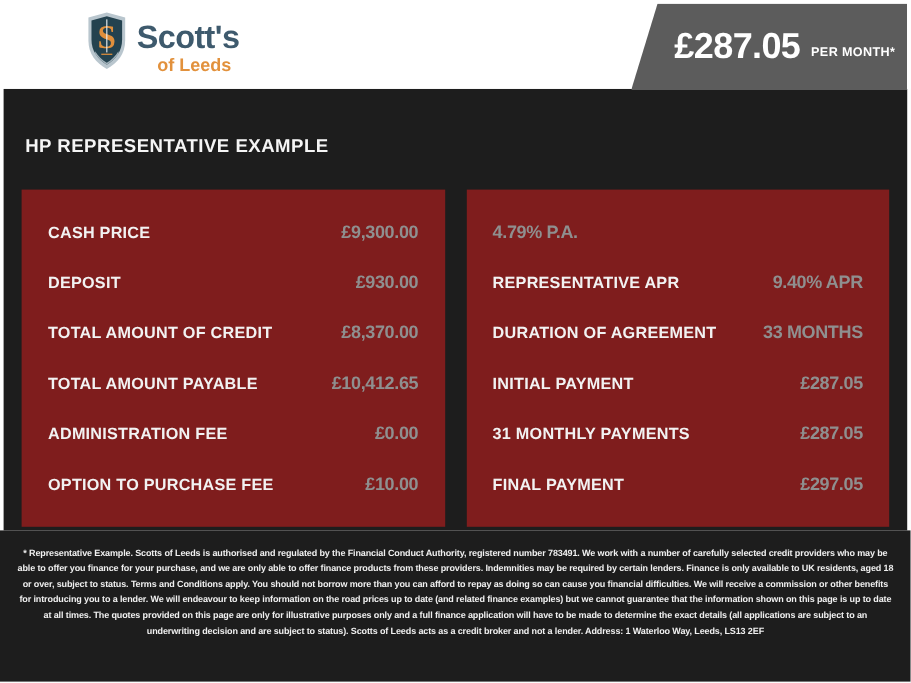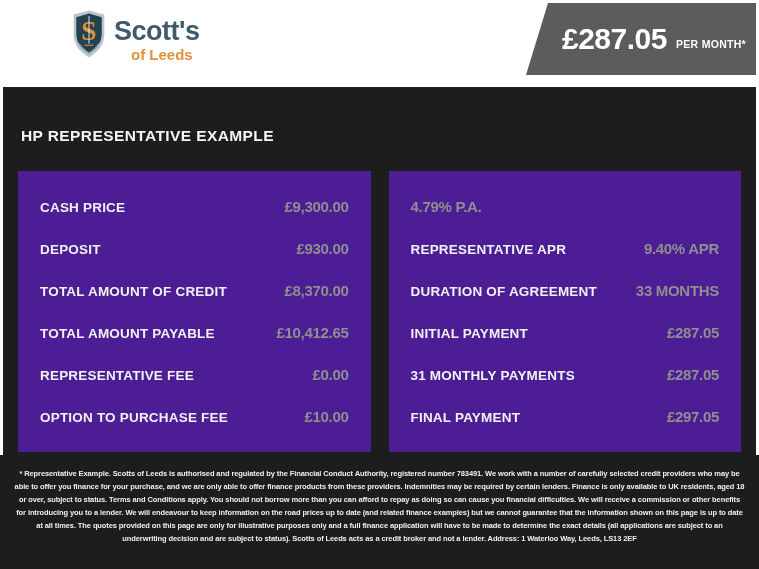--- a/index.html
+++ b/index.html
@@ -10,21 +10,21 @@
     position: relative;
     width: 759px;
     height: 569px;
     background: #ffffff;
     overflow: hidden;
   }
 
   
   .header {
     position: relative;
-    height: 87px;
+    height: 74px;
     background: #ffffff;
   }
   .logo {
     position: absolute;
     left: 72px;
     top: 10px;
     display: flex;
     align-items: flex-start;
     cursor: pointer;
   }
@@ -89,21 +89,21 @@
     padding-top: 38px;
     padding-left: 3px;
     line-height: 22px;
   }
   .panels {
     display: flex;
     gap: 18px;
     margin-top: 24px;
   }
   .panel {
-    background: #4c1d95;
+    background: #7f1d1d;
     width: 353px;
     height: 281px;
     display: flex;
     flex-direction: column;
     justify-content: space-around;
     padding: 14px 22px;
   }
   .row {
     display: flex;
     justify-content: space-between;
@@ -186,21 +186,21 @@
         </div>
         <div class="row">
           <span class="lbl">TOTAL AMOUNT OF CREDIT</span>
           <span class="val">£8,370.00</span>
         </div>
         <div class="row">
           <span class="lbl">TOTAL AMOUNT PAYABLE</span>
           <span class="val">£10,412.65</span>
         </div>
         <div class="row">
-          <span class="lbl">REPRESENTATIVE FEE</span>
+          <span class="lbl">ADMINISTRATION FEE</span>
           <span class="val">£0.00</span>
         </div>
         <div class="row">
           <span class="lbl">OPTION TO PURCHASE FEE</span>
           <span class="val">£10.00</span>
         </div>
       </div>
 
       <div class="panel">
         <div class="row">

